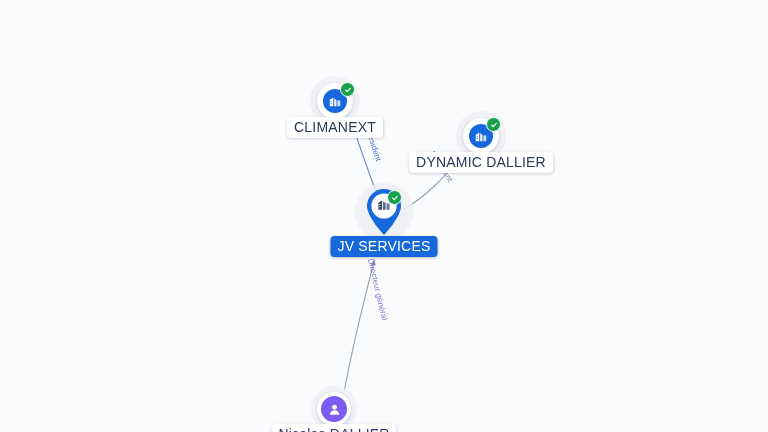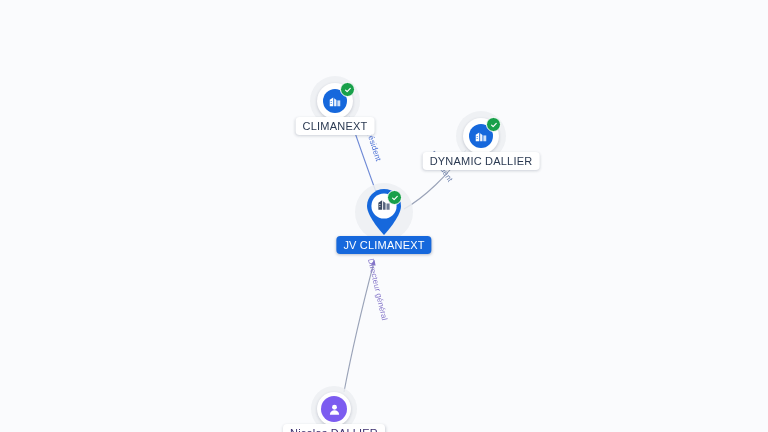--- a/index.html
+++ b/index.html
@@ -106,21 +106,21 @@
     align-items: center;
     justify-content: center;
     box-sizing: content-box;
   }
 
   
   .node-label {
     position: absolute;
     transform: translate(-50%, 0);
     white-space: nowrap;
-    font-size: 11px;
+    font-size: 14px;
     letter-spacing: .2px;
     padding: 3px 7px;
     border-radius: 4px;
     line-height: 1.1;
   }
   .label-plain {
     background: #ffffff;
     color: #2b3a52;
     box-shadow: 0 1px 3px rgba(32,43,71,.20);
   }
@@ -234,21 +234,21 @@
           <rect x="4.6" y="15.4" width="1.6" height="1.6" fill="#ffffff"></rect>
         </svg>
       </span>
       <div class="verified-badge" style="right:3px; top:4px;">
         <svg width="8" height="8" viewBox="0 0 12 12" aria-hidden="true">
           <path d="M2.4 6.2 L4.7 8.4 L9.4 3.6" fill="none" stroke="#ffffff" stroke-width="1.8" stroke-linecap="round" stroke-linejoin="round"></path>
         </svg>
       </div>
     </div>
   </div>
-  <div class="node-label label-selected" style="left:384px; top:236px;">JV CLIMANEXT</div>
+  <div class="node-label label-selected" style="left:384px; top:236px;">JV SERVICES</div>
 
   <div class="node" style="left:334px; top:409px;">
     <div class="node-halo" style="width:46px;height:46px;"></div>
     <div class="person-node">
       <div class="disc">
         <svg width="15" height="15" viewBox="0 0 24 24" aria-hidden="true">
           <circle cx="12" cy="8.4" r="3.9" fill="#ffffff"></circle>
           <path d="M4.6 20.5 C4.6 15.8 8 13.3 12 13.3 C16 13.3 19.4 15.8 19.4 20.5 Z" fill="#ffffff"></path>
         </svg>
       </div>

